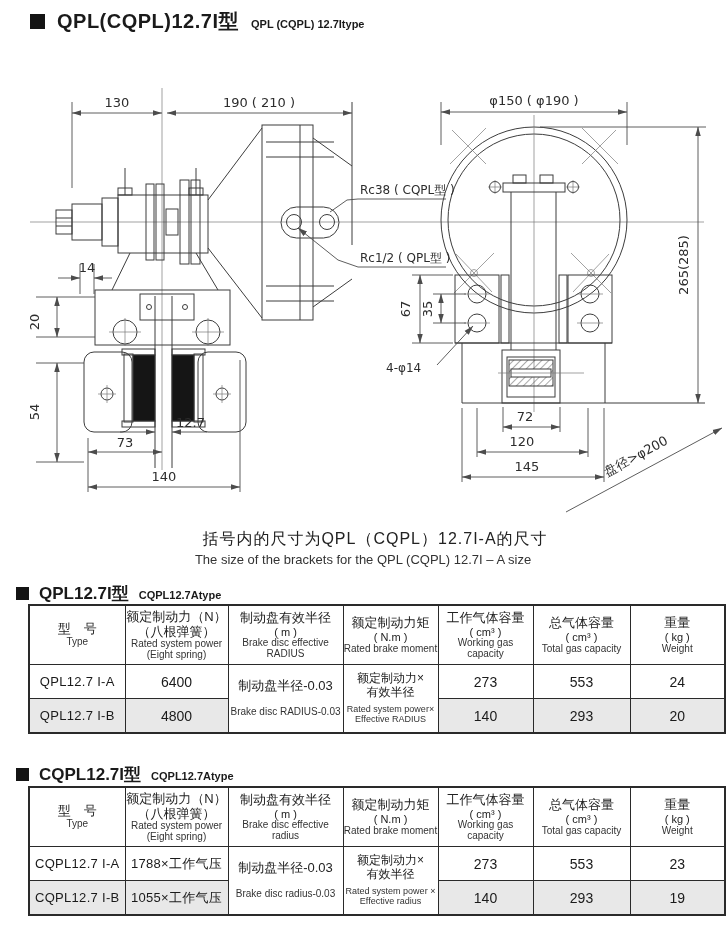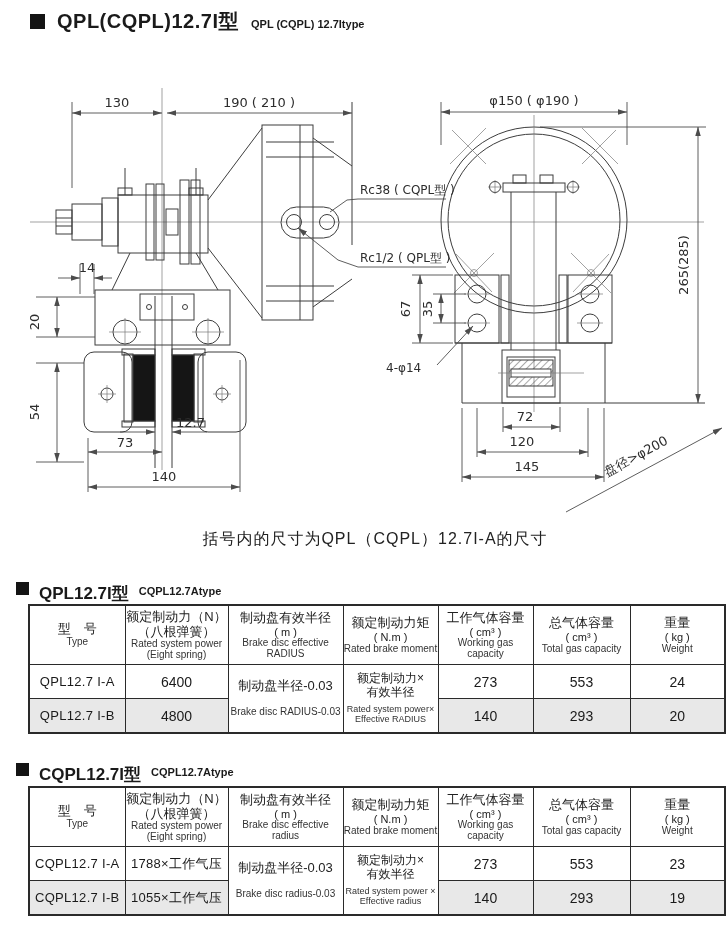--- a/index.html
+++ b/index.html
@@ -15,21 +15,21 @@
   .ln{stroke:#3d3d3d;stroke-width:1;fill:none;}
   .thin{stroke:#7a7a7a;stroke-width:.7;fill:none;}
   .dim{stroke:#4c4c4c;stroke-width:.9;fill:none;}
   text.dt{font-family:"DejaVu Sans","Liberation Sans",sans-serif;font-size:13px;fill:#2d2d2d;}
   text.sm{font-size:12px;}
   
   .caption{position:absolute;left:0;top:529px;width:726px;text-align:center;}
   .caption-cn{font-size:16px;letter-spacing:1px;color:#222;margin-left:24px;}
   .caption-en{font-size:13px;margin-top:2px;color:#333;}
   
-  .sec{position:absolute;left:16px;display:flex;gap:10px;}
+  .sec{position:absolute;left:16px;display:flex;align-items:center;gap:10px;}
   .sec .sq2{width:13px;height:13px;background:#141414;}
   .sec-cn{font-size:17px;font-weight:bold;}
   .sec-en{font-size:11px;font-weight:bold;padding-top:3px;}
   
   table.spec{position:absolute;left:28px;width:696px;border-collapse:collapse;table-layout:fixed;
              text-align:center;border:2px solid #2a2a2a;}
   .spec th,.spec td{border:1px solid #2a2a2a;padding:0;vertical-align:middle;font-weight:normal;}
   .spec thead th{height:58px;}
   .spec tbody td{height:33px;}
   .rowB td{background:#e8e8e8;}
@@ -267,20 +267,21 @@
       <text class="dt sm" x="386" y="312">4-φ14</text>
       <text class="dt" x="525" y="361" text-anchor="middle">72</text>
       <text class="dt" x="522" y="386" text-anchor="middle">120</text>
       <text class="dt" x="527" y="411" text-anchor="middle">145</text>
       <text class="dt" x="638" y="400" text-anchor="middle" transform="rotate(-28.5 638 400)">盘径&gt;φ200</text>
     </g>
   </svg>
 
   <div class="caption">
     <div class="caption-cn">括号内的尺寸为QPL（CQPL）12.7I-A的尺寸</div>
+    <div class="caption-en">The size of the brackets for the QPL (CQPL) 12.7I – A size</div>
   </div>
 
   <div class="sec" style="top:582px">
     <span class="sq2"></span>
     <span class="sec-cn">QPL12.7I型</span>
     <span class="sec-en">CQPL12.7Atype</span>
   </div>
 
   <table class="spec" style="top:604px">
     <colgroup>

